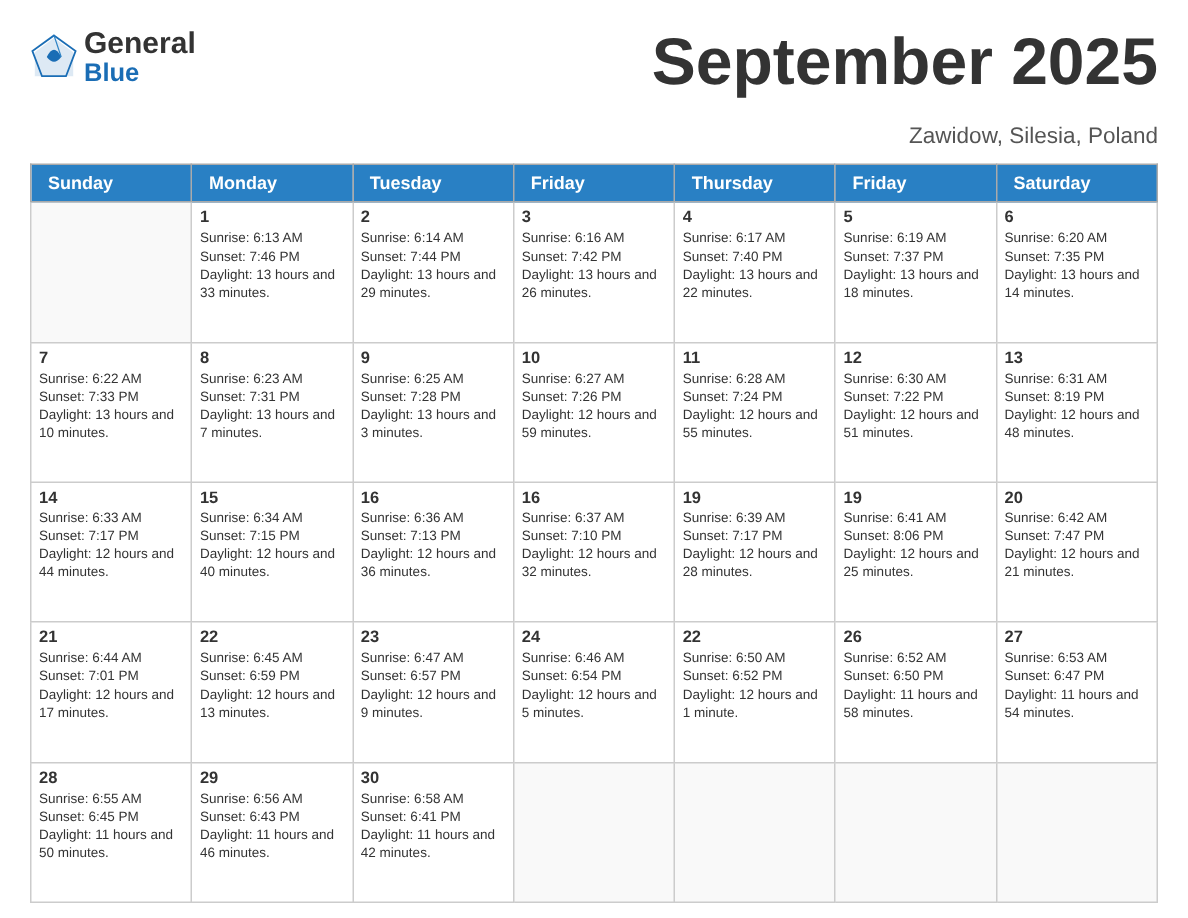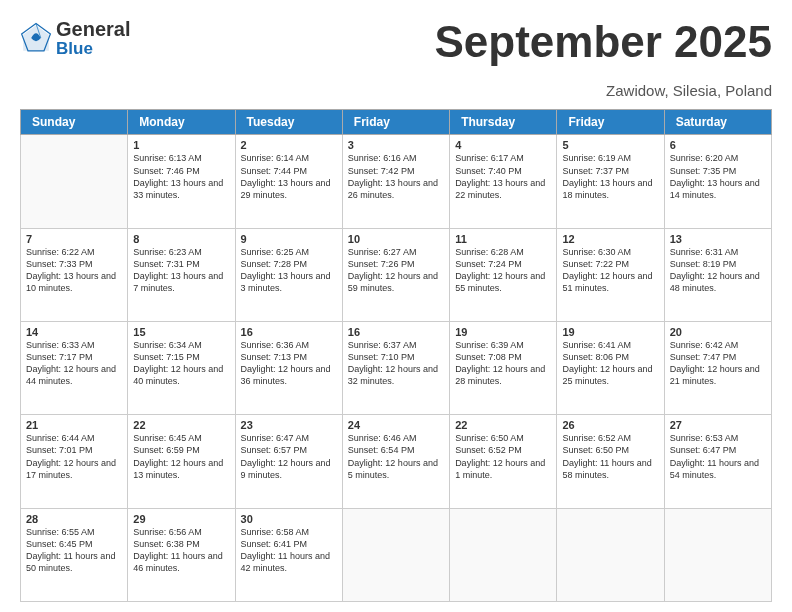--- a/index.html
+++ b/index.html
@@ -258,21 +258,21 @@
           <td>
             <span class="day-num">16</span>
             <div class="day-info">Sunrise: 6:37 AM
 Sunset: 7:10 PM
 Daylight: 12 hours
 and 32 minutes.</div>
           </td>
           <td>
             <span class="day-num">19</span>
             <div class="day-info">Sunrise: 6:39 AM
-Sunset: 7:08 PM
+Sunset: 7:17 PM
 Daylight: 12 hours
 and 28 minutes.</div>
           </td>
           <td>
             <span class="day-num">19</span>
             <div class="day-info">Sunrise: 6:41 AM
 Sunset: 8:06 PM
 Daylight: 12 hours
 and 25 minutes.</div>
           </td>
@@ -339,21 +339,21 @@
           <td>
             <span class="day-num">28</span>
             <div class="day-info">Sunrise: 6:55 AM
 Sunset: 6:45 PM
 Daylight: 11 hours
 and 50 minutes.</div>
           </td>
           <td>
             <span class="day-num">29</span>
             <div class="day-info">Sunrise: 6:56 AM
-Sunset: 6:38 PM
+Sunset: 6:43 PM
 Daylight: 11 hours
 and 46 minutes.</div>
           </td>
           <td>
             <span class="day-num">30</span>
             <div class="day-info">Sunrise: 6:58 AM
 Sunset: 6:41 PM
 Daylight: 11 hours
 and 42 minutes.</div>
           </td>

